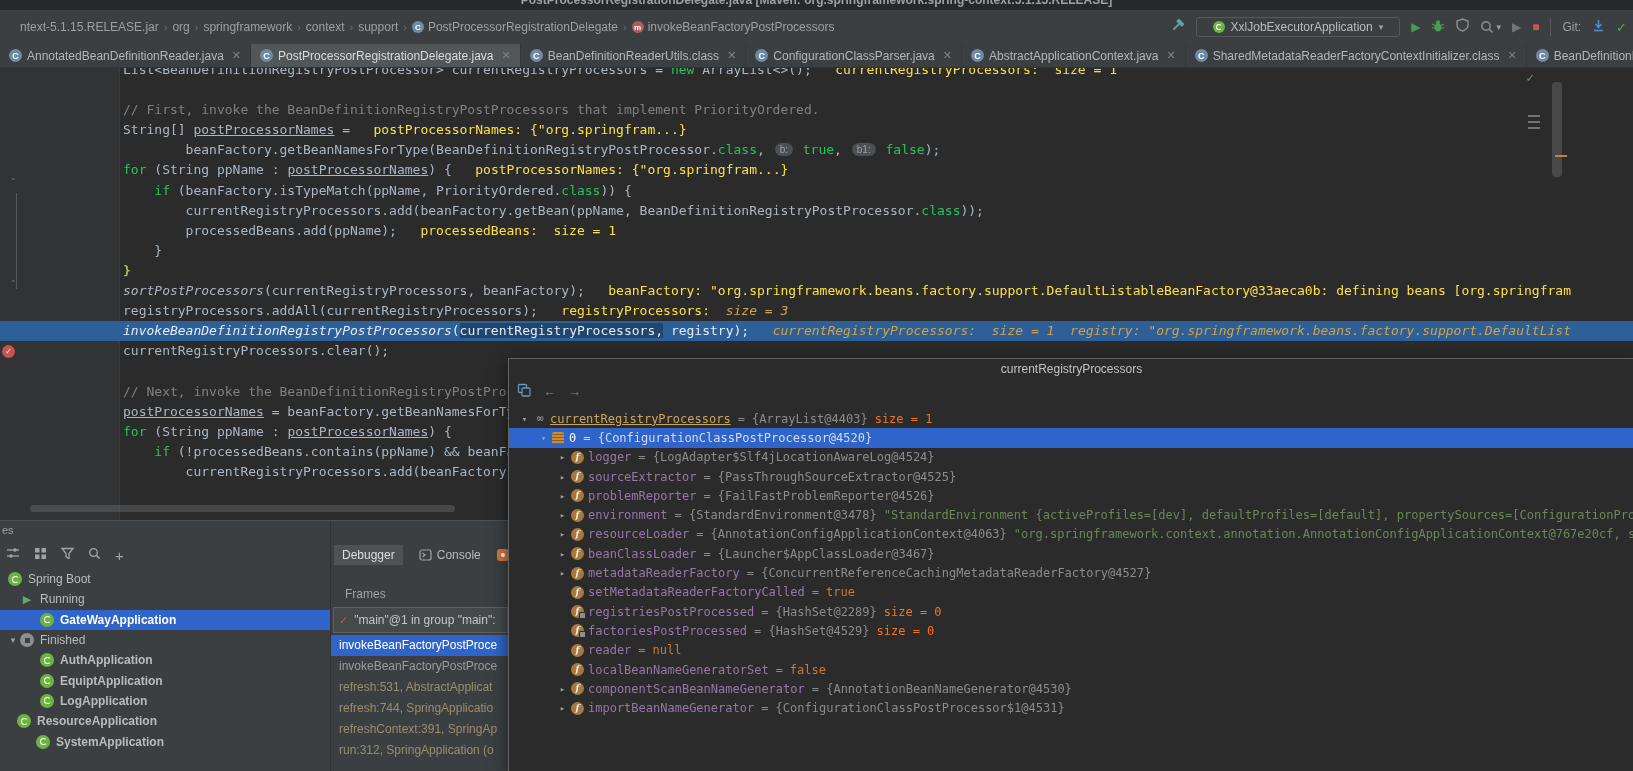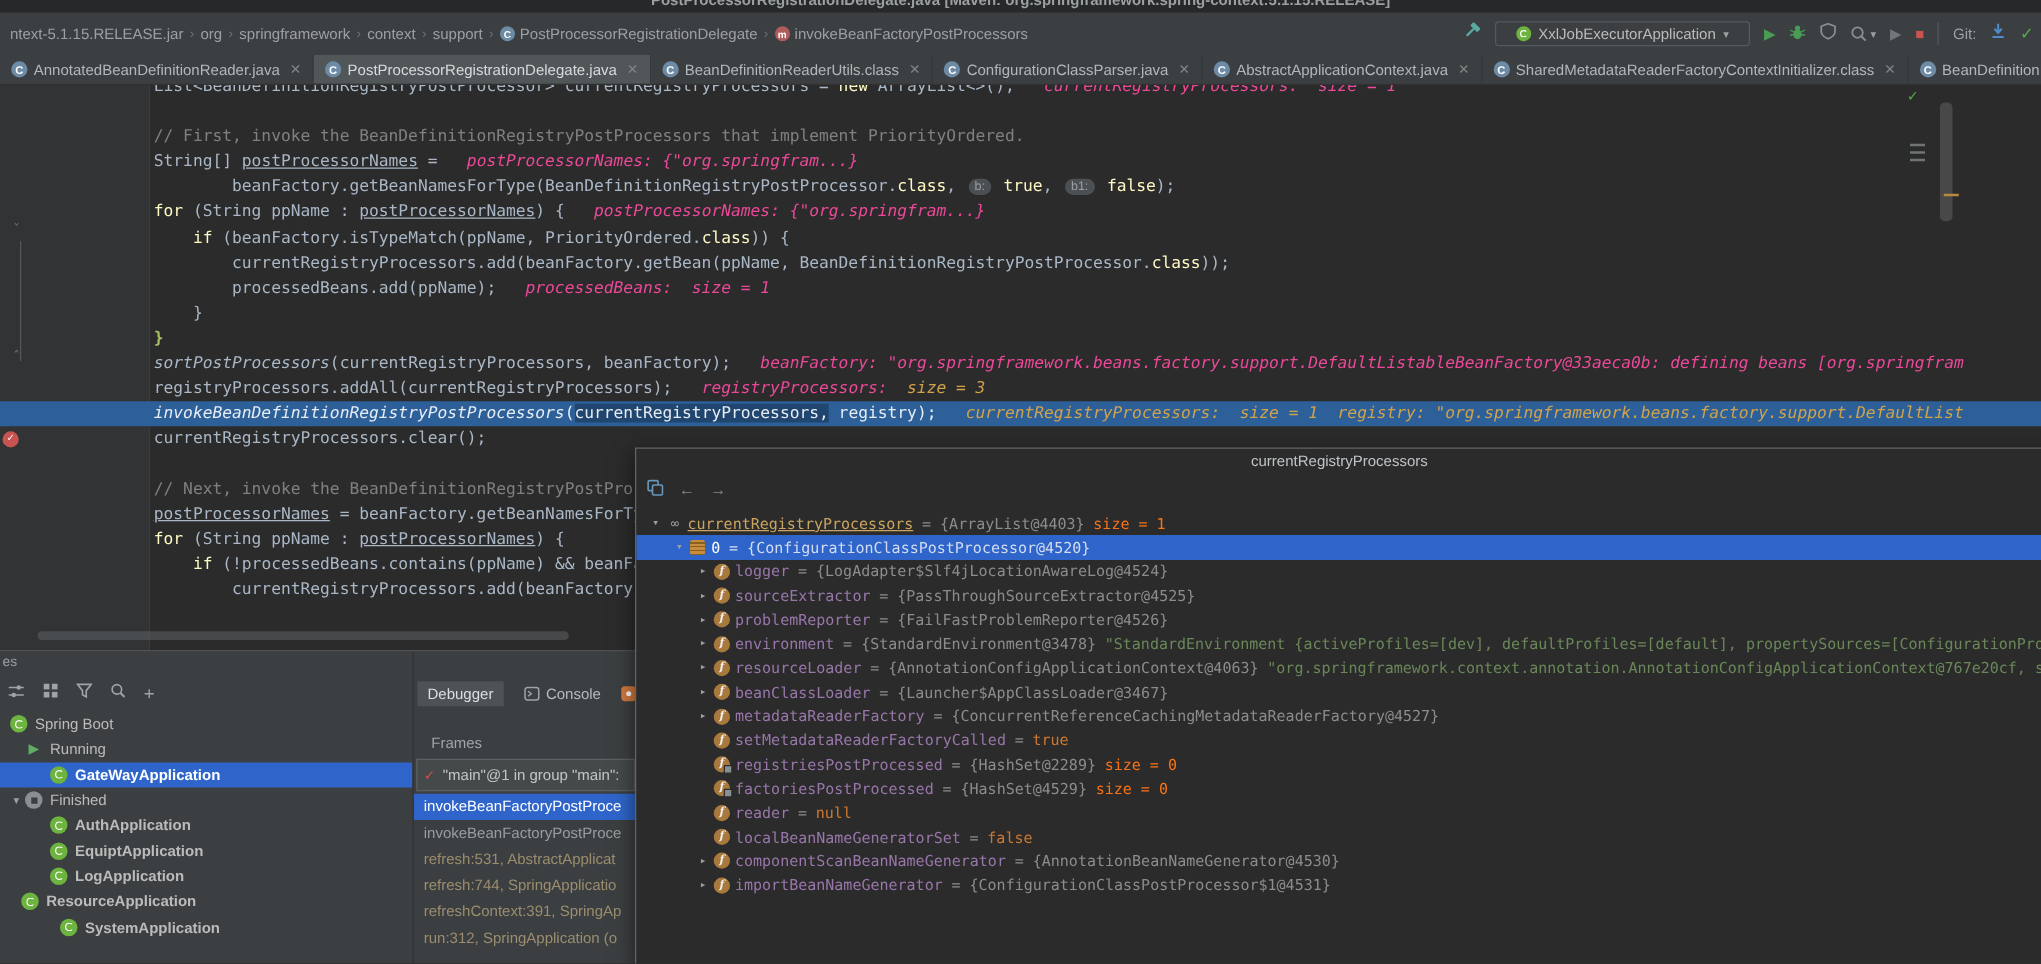--- a/index.html
+++ b/index.html
@@ -5,21 +5,21 @@
   html,body{margin:0;padding:0;background:#1e1e1e;}
   .app{position:relative;width:1633px;height:771px;background:#2b2b2b;overflow:hidden;
        font-family:"Liberation Sans","DejaVu Sans",sans-serif;color:#bbbbbb;}
 
   
   .titlebar{position:absolute;top:0;left:0;right:0;height:28px;background:#262829;overflow:hidden;z-index:6;}
   .titlebar span{position:absolute;top:-7px;left:0;width:100%;text-align:center;font-size:12px;font-weight:bold;color:#9aa0a3;}
 
   
   .toolbar{position:absolute;top:10px;left:0;right:0;height:34px;background:#3c3f41;border-bottom:1px solid #323232;z-index:6;display:flex;align-items:center;}
-  .breadcrumbs{display:flex;align-items:center;padding-left:8px;font-size:12px;color:#9da0a3;white-space:nowrap;overflow:hidden;max-width:900px;}
+  .breadcrumbs{display:flex;align-items:center;padding-left:20px;font-size:12px;color:#9da0a3;white-space:nowrap;overflow:hidden;max-width:900px;}
   .bc-sep{color:#6f7375;margin:0 5px;font-size:11px;}
   .bc-item{display:inline-flex;align-items:center;gap:4px;cursor:default;}
   .bc-cicon{width:12px;height:12px;border-radius:50%;background:#6e8ba6;color:#fff;font-size:8px;font-weight:bold;display:inline-flex;align-items:center;justify-content:center;}
   .bc-micon{width:12px;height:12px;border-radius:50%;background:#b05c5c;color:#fff;font-size:8px;font-weight:bold;display:inline-flex;align-items:center;justify-content:center;}
   .toolbar-right{position:absolute;right:6px;top:0;height:34px;display:flex;align-items:center;gap:11px;}
   .run-config{display:flex;align-items:center;gap:6px;border:1px solid #55595c;border-radius:3px;padding:2px 16px;font-size:12px;color:#bbbbbb;}
   .rc-icon{width:12px;height:12px;border-radius:50%;background:#6db33f;display:inline-block;position:relative;}
   .rc-icon::after{content:"";position:absolute;inset:3px;border-radius:50%;border:1.5px solid #fff;border-right-color:transparent;}
   .dd{color:#9aa0a3;font-size:9px;}
   .tbtn{font-size:12px;line-height:1;}
@@ -38,26 +38,26 @@
   
   .editor{position:absolute;top:67px;left:0;width:1633px;height:453px;background:#2b2b2b;overflow:hidden;
           font-family:"DejaVu Sans Mono","Liberation Mono",monospace;font-size:13px;}
   .gutter{position:absolute;left:0;top:0;bottom:0;width:119px;background:#313335;border-right:1px solid #3a3c3e;}
   .fold-guide{position:absolute;left:16px;top:126px;width:1px;height:96px;background:#55585a;z-index:2;}
   .fold-top{position:absolute;left:10px;top:110px;color:#6f7476;font-size:11px;z-index:2;}
   .fold-bot{position:absolute;left:10px;top:212px;color:#6f7476;font-size:11px;z-index:2;}
   .code-lines{position:absolute;top:-7px;left:0;right:0;z-index:1;}
   .line{height:20.1px;line-height:20.1px;white-space:pre;padding-left:123px;color:#a9b7c6;}
   .line.exec{background:#2d6099;color:#e6ecf5;}
-  .seg-k{color:#fef9c3;}
+  .seg-k{color:#22c55e;}
   .seg-c{color:#808080;}
   .seg-m{font-style:italic;}
   .seg-u{text-decoration:underline;}
   .seg-g{color:#a5c261;font-weight:bold;}
-  .seg-h{color:#ec4899;font-style:italic;}
+  .seg-h{color:#fde047;}
   .seg-ho{color:#d0a24a;font-style:italic;}
   .seg-sel{background:rgba(0,0,0,0.28);}
   .seg-chip{display:inline-block;background:#4c5053;color:#9da0a3;border-radius:7px;padding:1px 5px;margin:0 2px;
             font:10px "Liberation Sans","DejaVu Sans",sans-serif;position:relative;top:-1px;}
   .breakpoint{position:absolute;left:2px;top:278px;width:13px;height:13px;border-radius:50%;background:#c75450;color:#fff;
               font-size:9px;line-height:13px;text-align:center;z-index:3;}
   .hscroll{position:absolute;left:30px;top:438px;width:425px;height:7px;border-radius:4px;background:#5d6164;opacity:.55;z-index:3;}
   .stripe-check{position:absolute;right:99px;top:3px;color:#57a64a;font-weight:bold;font-size:13px;z-index:3;}
   .vthumb{position:absolute;right:71px;top:15px;width:10px;height:95px;background:rgba(255,255,255,.14);border-radius:4px;z-index:3;}
   .smark{position:absolute;width:12px;height:2px;background:#6f7476;right:93px;z-index:3;}
@@ -363,21 +363,21 @@
           <span class="slbl b">EquiptApplication</span>
         </div>
         <div class="srow" style="padding-left: 40px;">
           <span class="sic boot"></span>
           <span class="slbl b">LogApplication</span>
         </div>
         <div class="srow" style="padding-left: 17px;">
           <span class="sic boot"></span>
           <span class="slbl b">ResourceApplication</span>
         </div>
-        <div class="srow" style="padding-left: 48px;">
+        <div class="srow" style="padding-left: 36px;">
           <span class="sic boot"></span>
           <span class="slbl b">SystemApplication</span>
         </div>
       </div>
     <div class="vsep"></div>
 
     <div class="frames-panel">
       <div class="frames-label">Frames</div>
       <div class="thread-row">
         <span class="thread-check">✓</span>

